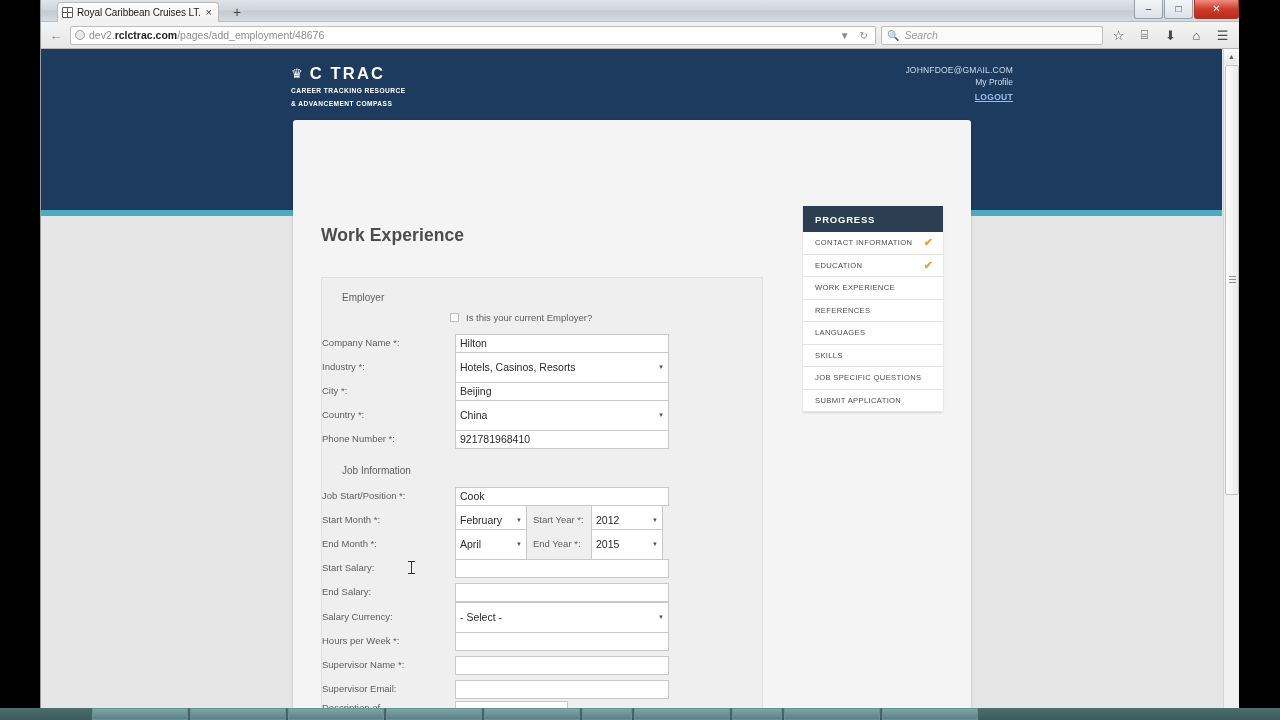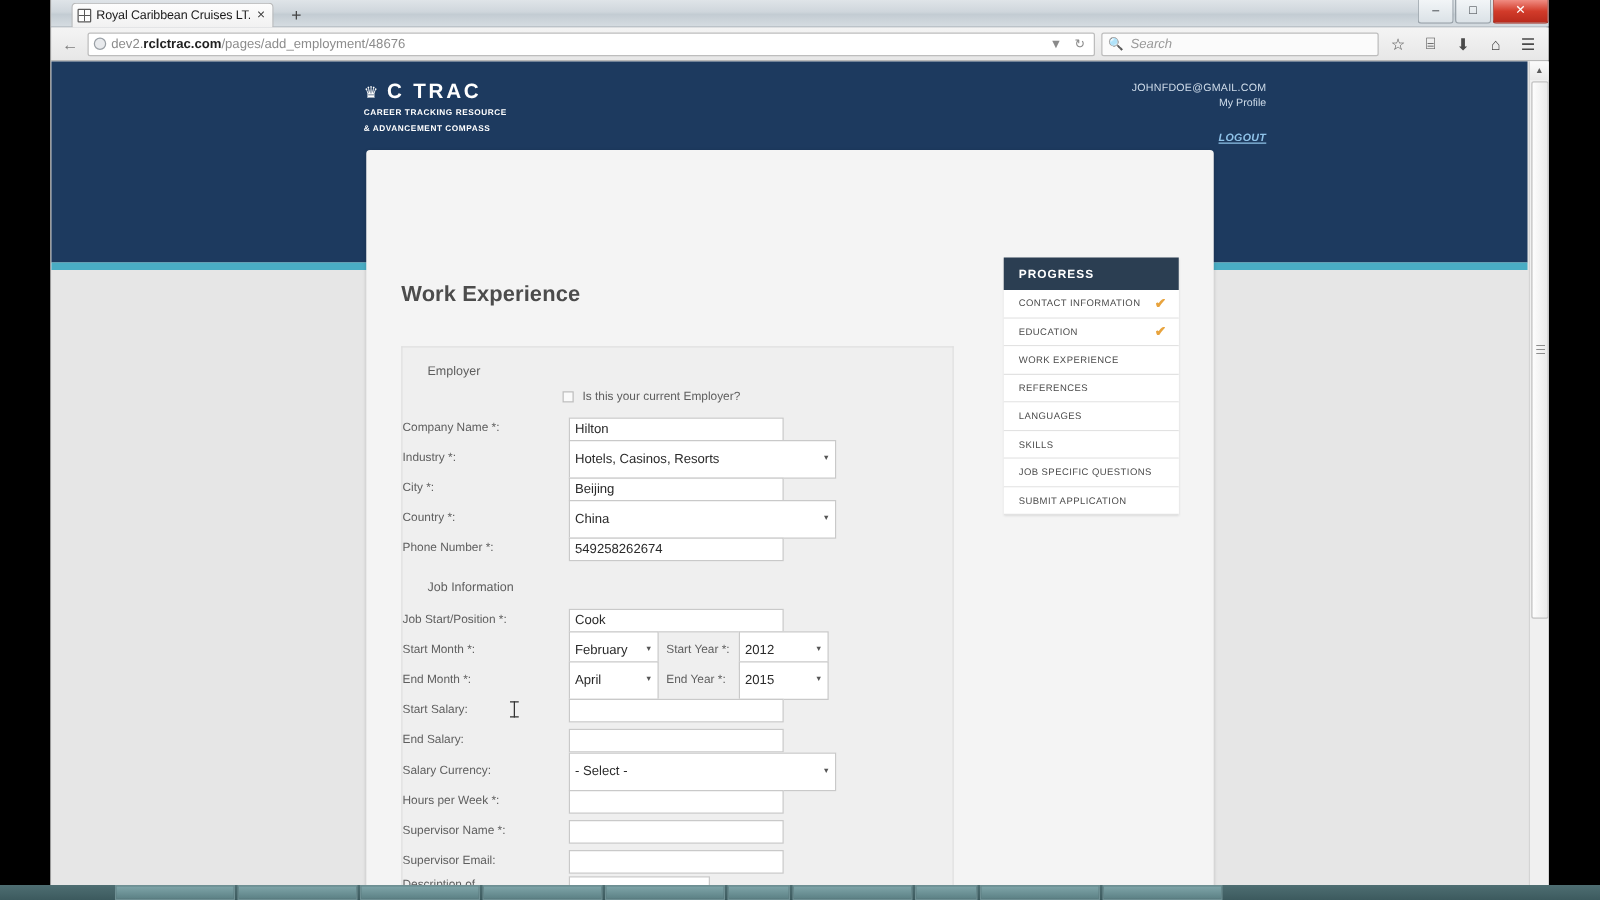--- a/index.html
+++ b/index.html
@@ -125,22 +125,22 @@
   .logo { position: absolute; left: 250px; top: 15px; color: #fff; }
   .logo-row { display: flex; align-items: center; gap: 7px; }
   .crown { font-size: 13px; line-height: 1; color: #fff; }
   .logo-main { font-size: 16.5px; font-weight: 700; letter-spacing: 2.2px; }
   .logo-sub { font-size: 6.6px; font-weight: 700; letter-spacing: 0.45px; line-height: 1.5; margin-top: 3px; }
 
   .acct { position: absolute; right: 209px; top: 16px; text-align: right; color: #cfdcea; }
   .acct-email { font-size: 8.5px; letter-spacing: 0.2px; }
   .acct-profile { font-size: 8.5px; margin-top: 2px; cursor: pointer; }
   .acct-logout {
-    font-size: 8.5px; font-weight: 700; color: #8fc2e8; margin-top: 18px;
-    text-decoration: underline; letter-spacing: 0.3px; cursor: pointer; font-style: italic;
+    font-size: 8.5px; font-weight: 700; color: #8fc2e8; margin-top: 5px;
+    text-decoration: underline; letter-spacing: 0.3px; cursor: pointer;
   }
 
   #card {
     position: absolute; left: 252px; top: 71px; width: 678px; height: 592px;
     background: #f4f4f4; border-radius: 3px 3px 0 0;
     box-shadow: 0 1px 3px rgba(0,0,0,0.18);
   }
   #page-title {
     position: absolute; left: 28px; top: 105px;
     font-size: 17.5px; font-weight: 700; color: #4c4c4c; letter-spacing: 0.1px;
@@ -156,21 +156,21 @@
   .frow { position: absolute; left: 0; width: 442px; height: 24px; display: flex; align-items: center; }
   .flabel {
     width: 133px; text-align: left; font-size: 9.5px; color: #5e5e5e;
     padding-right: 6px; line-height: 1.45;
   }
   .finput {
     height: 19px; background: #fff; border: 1px solid #c9c9c9;
     font-size: 10.5px; color: #2a2a2a; padding: 0 4px;
     display: flex; align-items: center; font-family: inherit;
   }
-  .finput.w-long { width: 172px; }
+  .finput.w-long { width: 214px; }
   .fselect {
     height: 31px; background: #fff; border: 1px solid #c9c9c9;
     font-size: 10.5px; color: #2a2a2a; padding: 0 4px;
     display: flex; align-items: center; justify-content: space-between; cursor: pointer;
   }
   .fselect.w-long { width: 214px; }
   .fselect.w-short { width: 72px; }
   .caret { font-size: 6px; color: #555; margin-left: 4px; }
   .flabel.w-short { width: 64px; }
   .chkrow { position: absolute; left: 0; width: 442px; display: flex; align-items: center; }
@@ -316,21 +316,21 @@
             <div class="frow" style="top:125px">
               <div class="flabel">Country *:</div>
               <div class="fselect w-long">
                 <span>China</span>
                 <span class="caret">▼</span>
               </div>
             </div>
 
             <div class="frow" style="top:149px">
               <div class="flabel">Phone Number *:</div>
-              <div class="finput w-long">549258262674</div>
+              <div class="finput w-long">921781968410</div>
             </div>
 
             <div class="section-label" style="top:187px">Job Information</div>
 
             <div class="frow" style="top:206px">
               <div class="flabel">Job Start/Position *:</div>
               <div class="finput w-long">Cook</div>
             </div>
 
             <div class="frow" style="top:230px">

